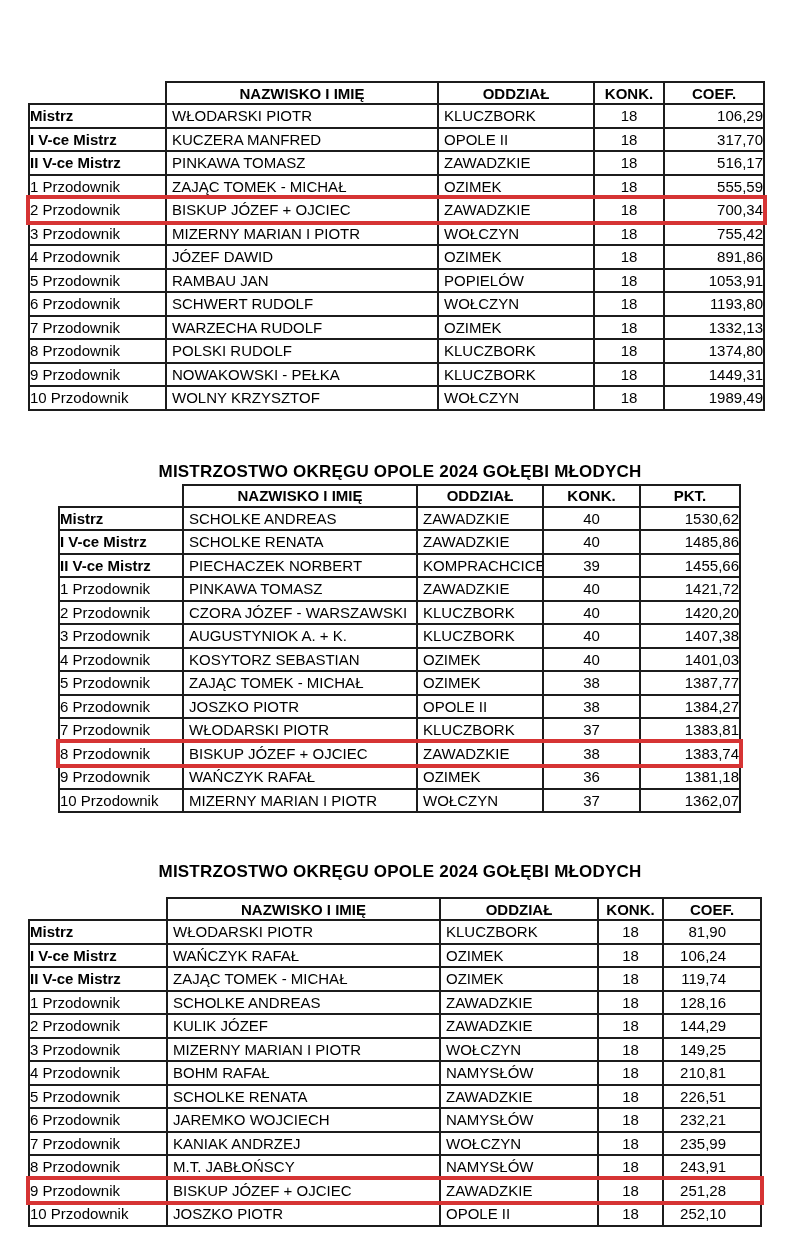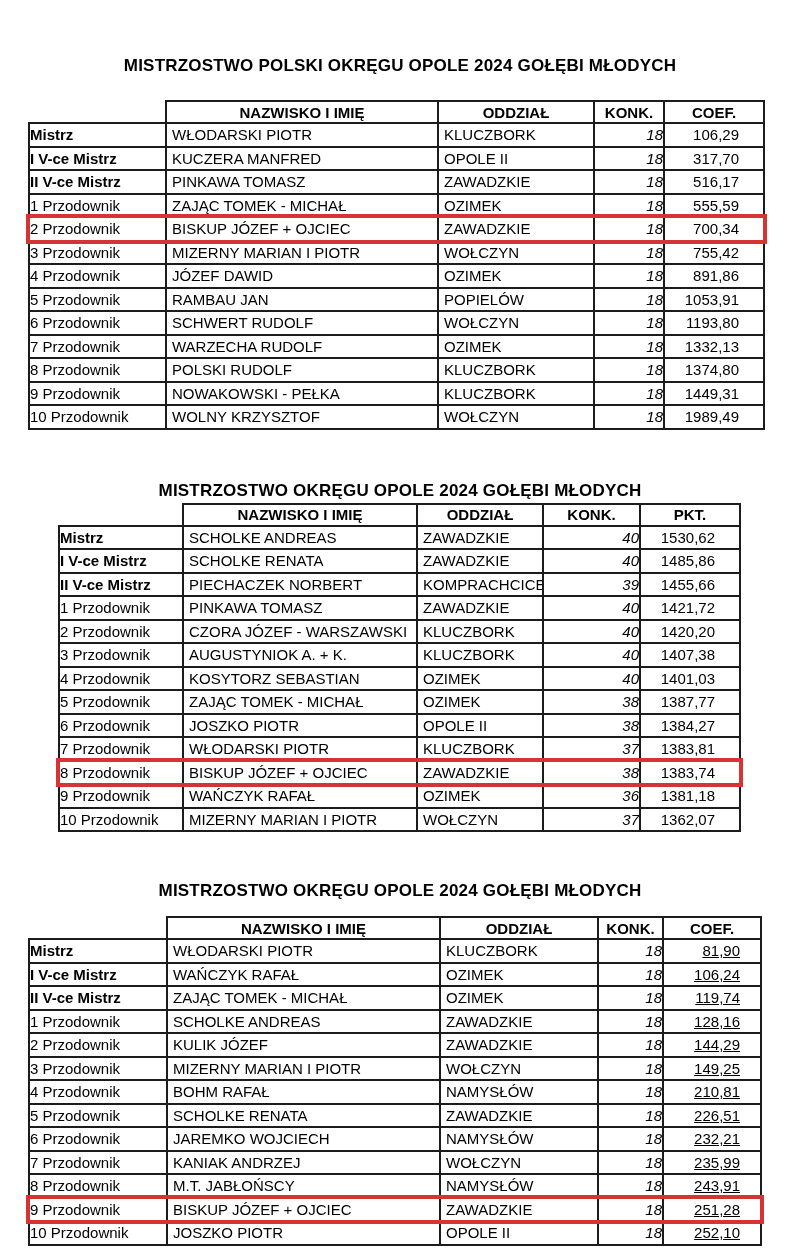--- a/index.html
+++ b/index.html
@@ -39,35 +39,34 @@
     height:21.5px;
     overflow:hidden;
     white-space:nowrap;
     vertical-align:middle;
   }
   thead th { font-weight:700; text-align:center; height:20px; }
   th.blank { border:none; }
 
   td.c-rank { text-align:left; }
   td.c-name, td.c-odd { text-align:left; padding-left:5px; }
-  td.c-konk { text-align:right;font-style:italic; }
-  td.c-val  { text-align:right; padding-right:24px; }
-  .sec-3 td.c-val { padding-right:20px;text-decoration:underline; }
+  td.c-konk { text-align:center; }
+  td.c-val  { text-align:right; padding-right:0; }
+  .sec-3 td.c-val { padding-right:34px; }
 
   tr.vip td.c-rank { font-weight:700; }
 
   tr.hl { outline:4px solid var(--accent-red, #d63434); outline-offset:-1px; }
 </style>
 </head>
 <body>
 
 <div class="page">
 
   <section class="sec-1">
-    <h2 class="tbl-title">MISTRZOSTWO POLSKI OKRĘGU OPOLE 2024 GOŁĘBI MŁODYCH</h2>
     <table class="results">
       <colgroup>
         <col style="width:137px">
           <col style="width:272px">
           <col style="width:156px">
           <col style="width:70px">
           <col style="width:100px">
       </colgroup>
       <thead>
         <tr>

